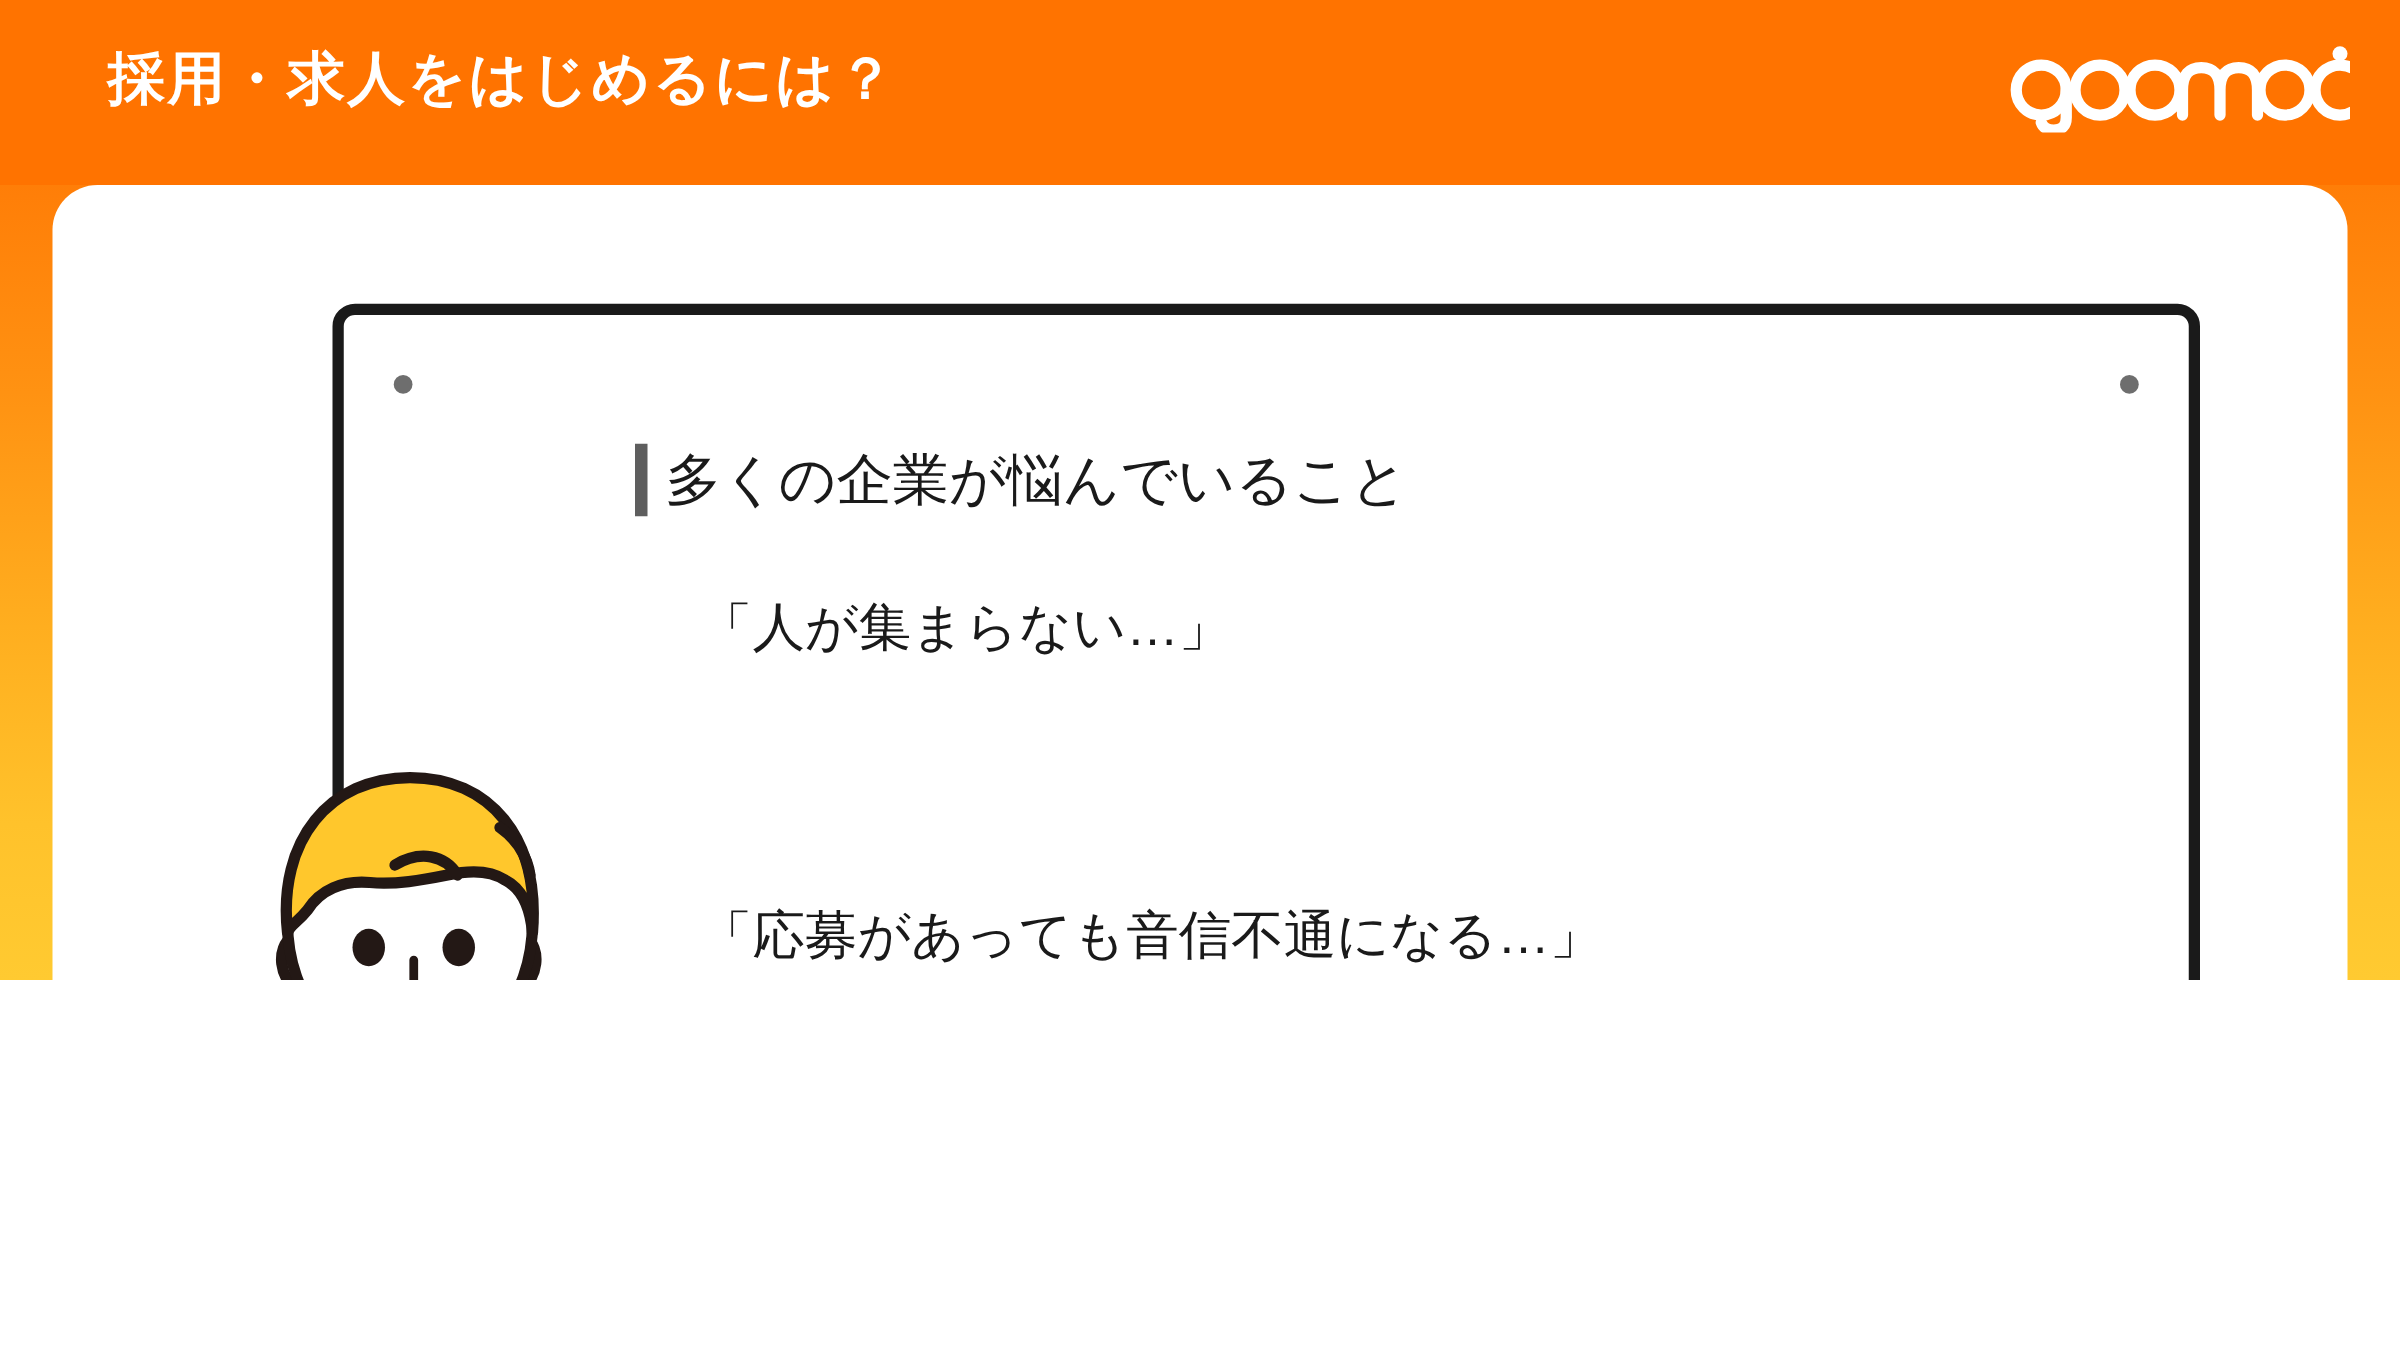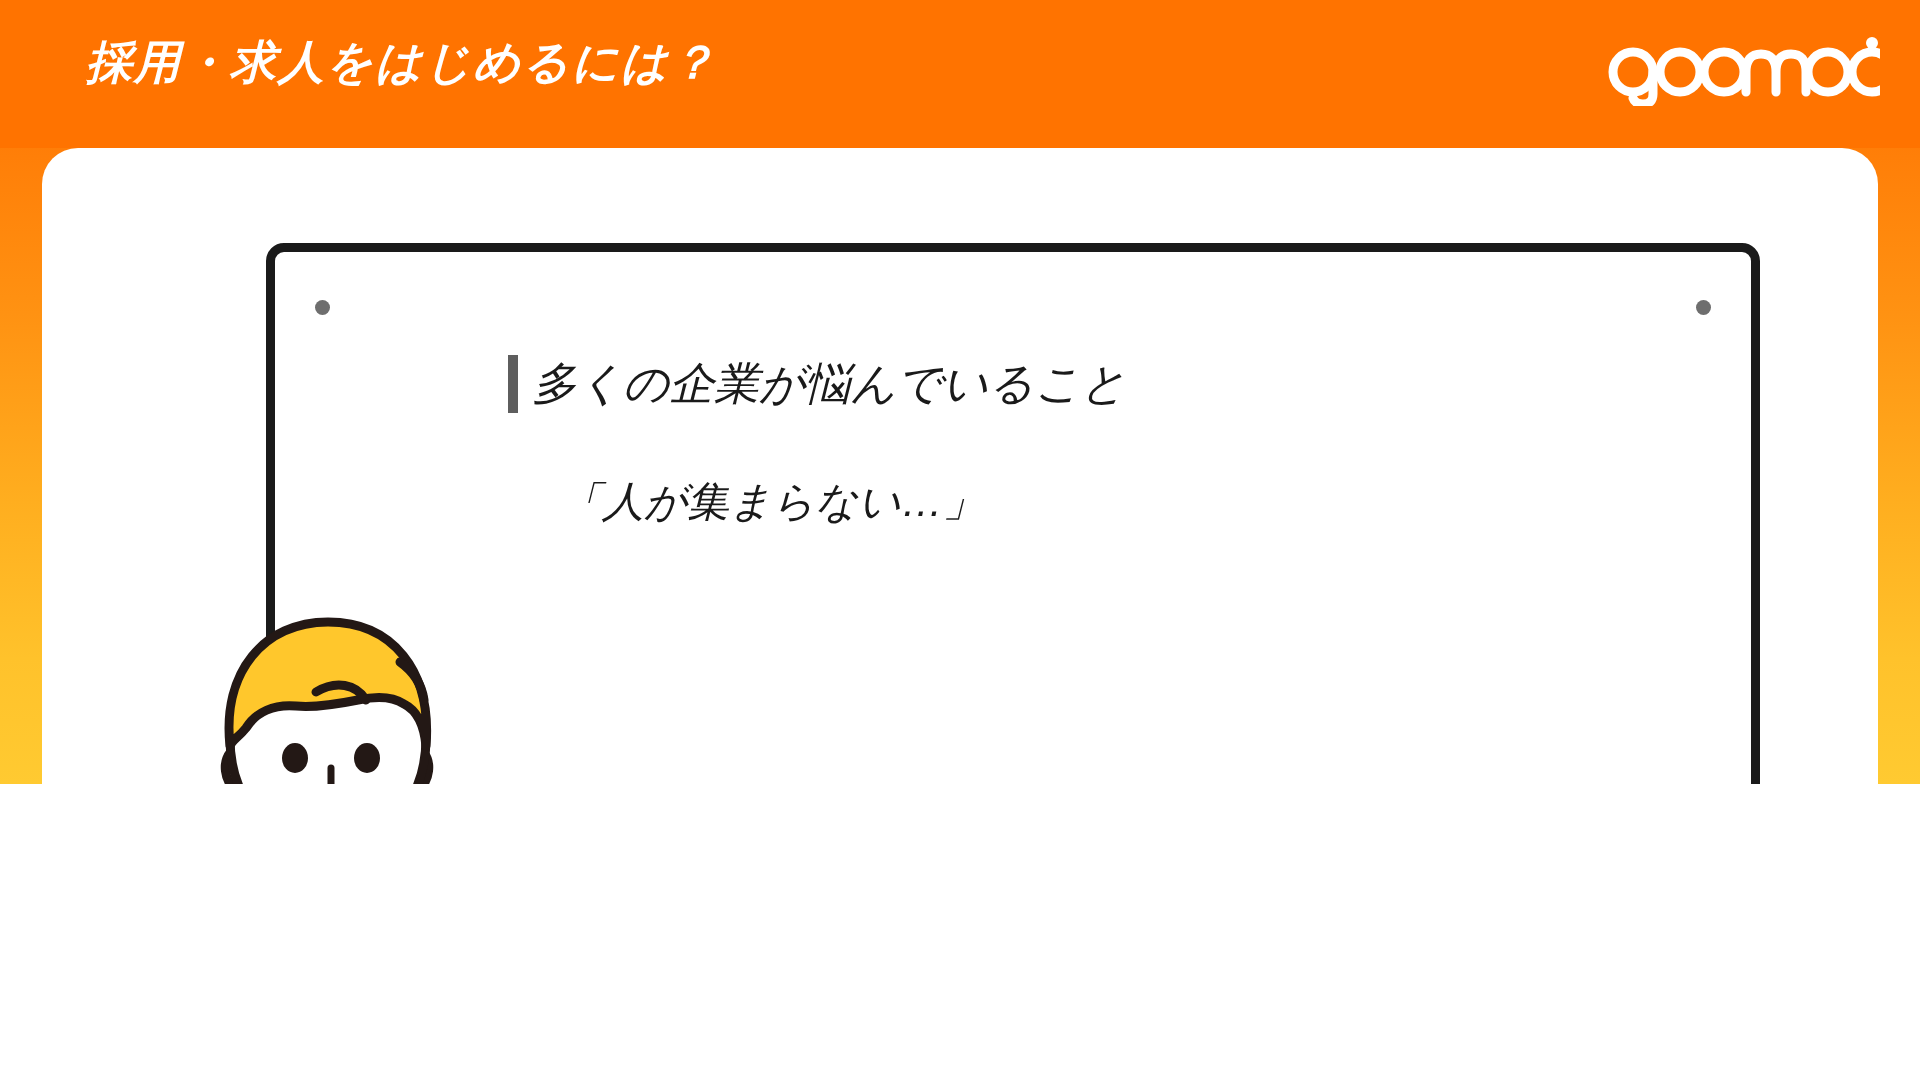--- a/index.html
+++ b/index.html
@@ -10,21 +10,20 @@
   body {
     font-family: "Liberation Sans", "DejaVu Sans", sans-serif;
   }
 
   #slide {
     position: relative;
     width: 1920px;
     height: 784px;
     overflow: hidden;
     background: linear-gradient(to bottom, #FF7300 0%, #FF7D07 18%, #FF9212 40%, #FFAE1F 64%, #FFC22B 84%, #FFCA31 100%);
-    font-style: italic;
   }
 
   
   #header-band {
     position: absolute;
     left: 0; top: 0;
     width: 1920px;
     height: 148px;
     background: #FF7300;
   }
@@ -164,20 +163,21 @@
     <span class="screw" id="screw-br"></span>
   </div>
 
   <div id="heading-row">
     <span id="heading-accent-bar"></span>
     <span id="heading-text">多くの企業が悩んでいること</span>
   </div>
 
   <div class="quote-line" id="quote-1">「人が集まらない…」</div>
 
+  <div class="quote-line" id="quote-2">「応募があっても音信不通になる…」</div>
 
   <div id="person-illustration">
     <svg width="420" height="400" viewBox="0 0 420 400" xmlns="http://www.w3.org/2000/svg">
       <defs>
         <clipPath id="clipBox">
           <rect x="0" y="0" width="420" height="400"></rect>
         </clipPath>
       </defs>
       <g clip-path="url(#clipBox)">
 

